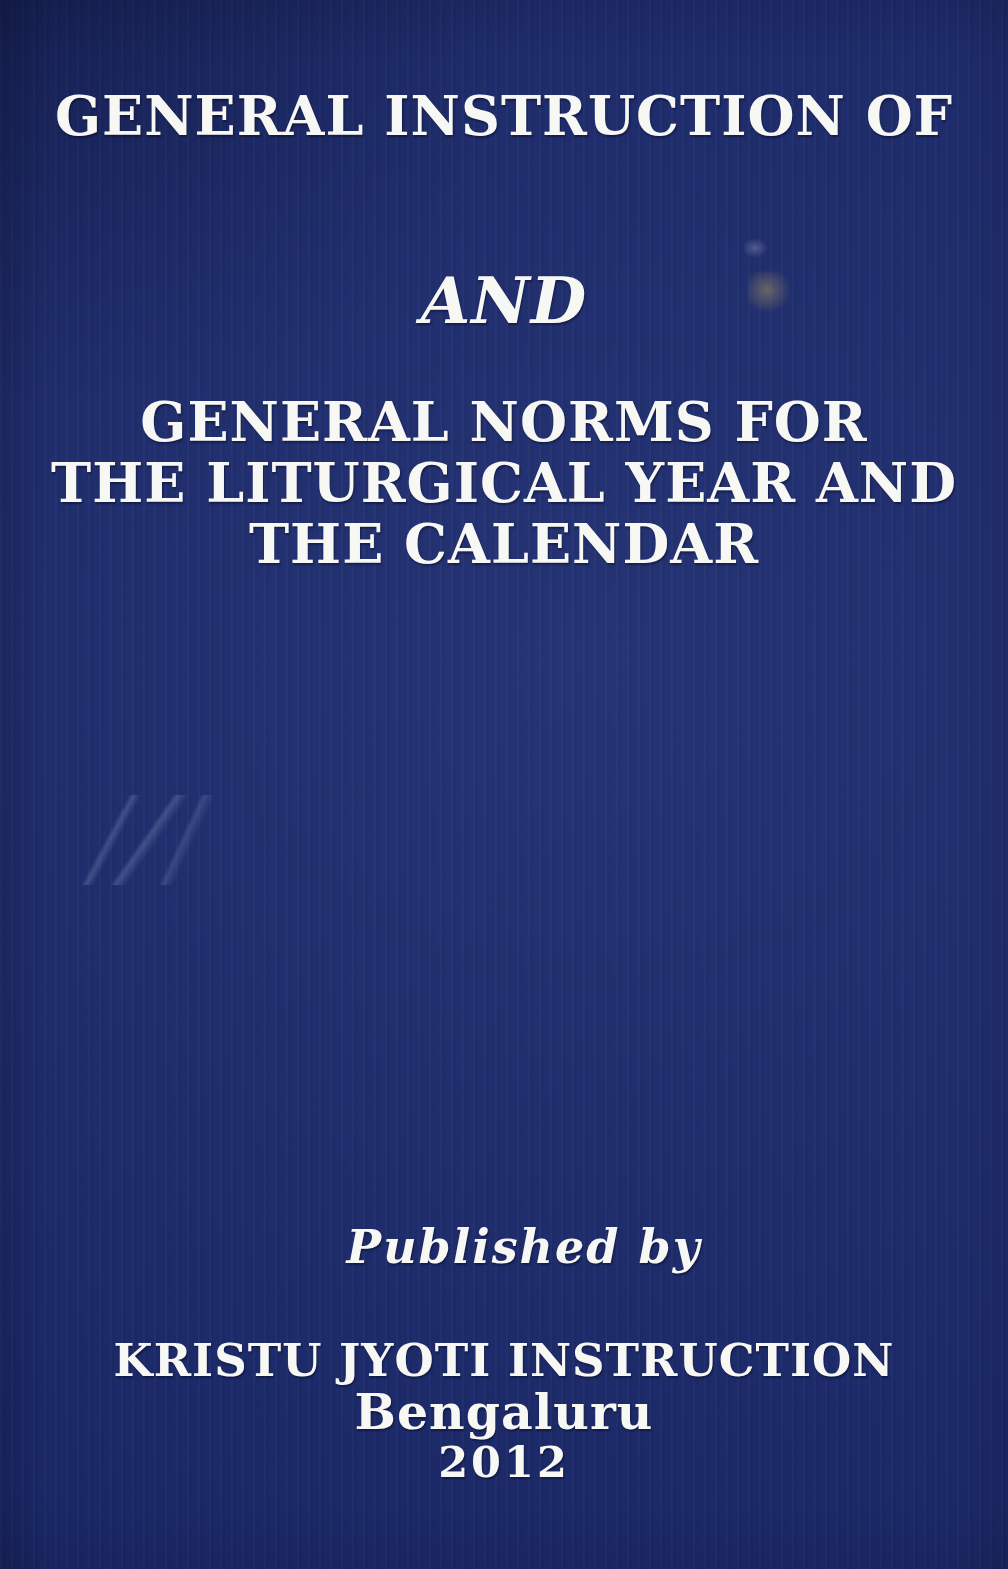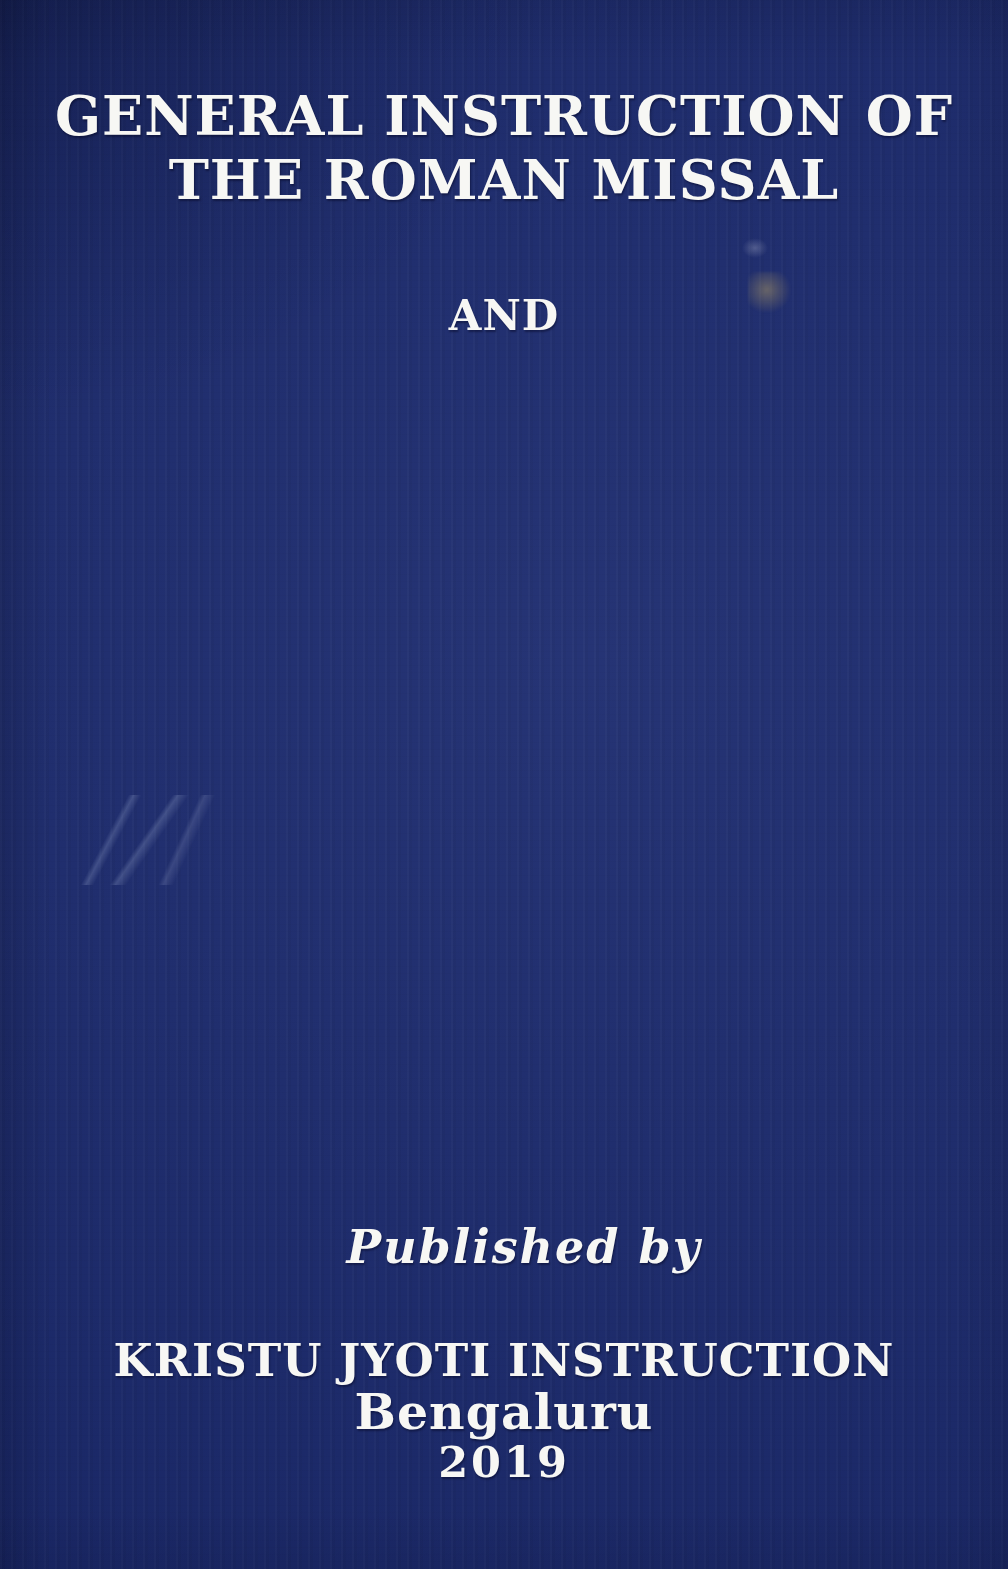--- a/index.html
+++ b/index.html
@@ -89,23 +89,24 @@
   }
 
   .title-block {
     top: 84px;
     font-size: 54px;
     line-height: 64px;
   }
   .title-block .line { display: block; }
 
   .conjunction {
-    top: 284px;
-    font-size: 42px;
+    top: 269px;
+    font-size: 64px;
     line-height: 64px;
+    font-style: italic;
   }
 
   .subtitle-block {
     top: 392px;
     font-size: 54px;
     line-height: 61px;
   }
   .subtitle-block .line { display: block; }
 
   .imprint { position: absolute; left: 0; width: 100%; }
@@ -140,26 +141,30 @@
 <div class="cover">
 
   <div class="texture"></div>
   <div class="vignette"></div>
   <div class="smudge"></div>
   <div class="smudge-speck"></div>
   <div class="scuff"></div>
 
   <h1 class="textline title-block">
     <span class="line">GENERAL INSTRUCTION OF</span>
-    <span class="line">THE ROMAN MISSAL</span>
   </h1>
 
   <div class="textline conjunction">AND</div>
 
+  <h2 class="textline subtitle-block">
+    <span class="line">GENERAL NORMS FOR</span>
+    <span class="line">THE LITURGICAL YEAR AND</span>
+    <span class="line">THE CALENDAR</span>
+  </h2>
 
   <div class="imprint">
     <div class="textline published-by">Published by</div>
     <div class="textline publisher">KRISTU JYOTI INSTRUCTION</div>
     <div class="textline city">Bengaluru</div>
-    <div class="textline year">2019</div>
+    <div class="textline year">2012</div>
   </div>
 
 </div>
 
 </body></html>

